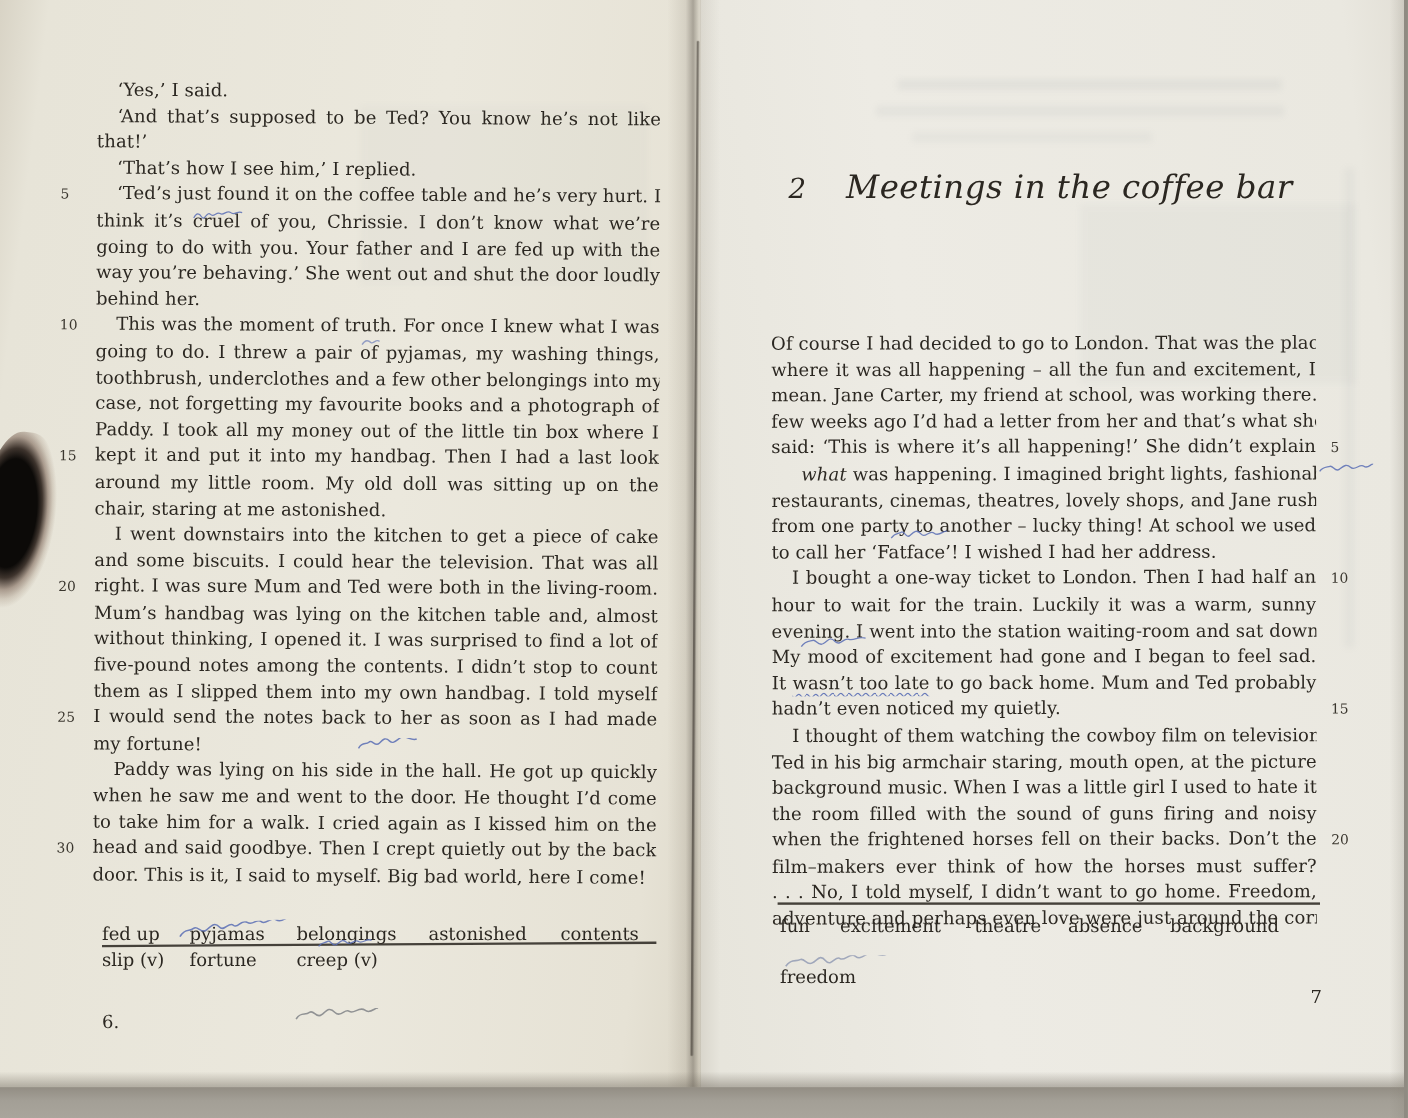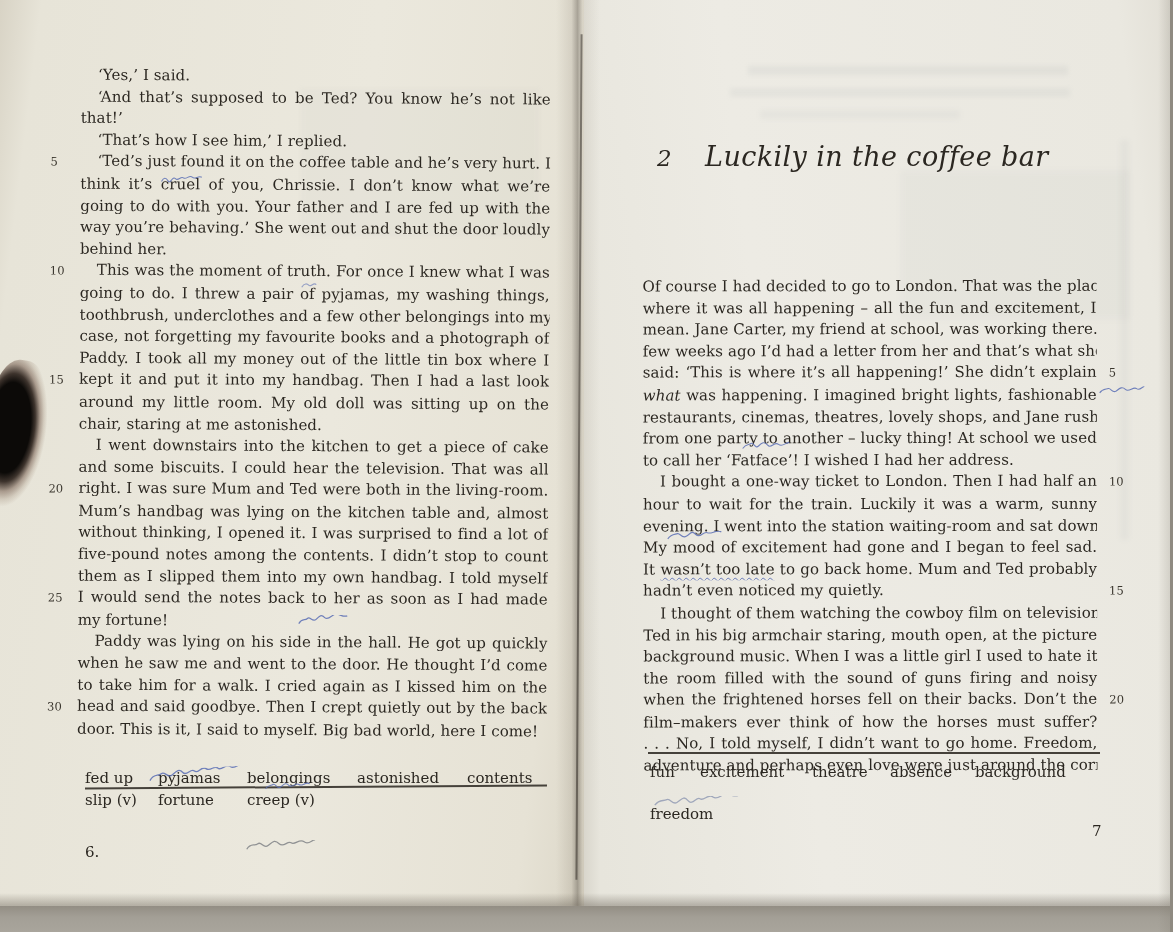--- a/index.html
+++ b/index.html
@@ -25,21 +25,21 @@
   .textcol{position:absolute;font-size:15px;line-height:21.6px;letter-spacing:.1px;}
   .tc-left{left:49px;top:66px;width:500px;transform:rotate(.35deg);}
   .tc-right{left:643px;top:276px;width:498px;transform:rotate(-.1deg);}
   .text-line{display:flex;align-items:baseline;}
   .line-num{font-size:11.5px;color:#3a362e;flex:0 0 auto;}
   .num-l{width:30px;}
   .num-r{width:32px;padding-left:12px;}
   .line-text{flex:1 1 auto;text-align:justify;text-align-last:justify;overflow:hidden;white-space:nowrap;}
   .line-text.end{text-align-last:left;}
   .line-text.ind{text-indent:17px;}
-  em{}
+  em{margin-left:25px;}
   .ink-underline{text-decoration:underline wavy rgba(91,111,181,.9);text-decoration-thickness:1px;text-underline-offset:3px;}
   
   .chapter{position:absolute;left:657px;top:141px;font-style:italic;font-size:27px;letter-spacing:.4px;color:#2b2721;display:flex;align-items:baseline;}
   .chapter .num{font-size:23px;margin-right:33px;}
   
   .rule{position:absolute;height:1.5px;background:#45413a;}
   .rule-l{left:85px;top:786px;width:462px;transform:rotate(-.35deg);}
   .rule-r{left:648px;top:752px;width:452px;}
   .vocab{position:absolute;font-size:15px;line-height:21.5px;color:#2b2721;}
   .vocab-l{left:85px;top:768px;width:470px;display:grid;grid-template-columns:73px 89px 110px 110px auto;}
@@ -207,21 +207,21 @@
         <div class="line-text">head and said goodbye. Then I crept quietly out by the back</div>
       </div>
       <div class="text-line">
         <span class="line-num num-l"></span>
         <div class="line-text end">door. This is it, I said to myself. Big bad world, here I come!</div>
       </div>
     </div>
 
   <div class="chapter">
     <span class="num">2</span>
-    <span>Luckily in the coffee bar</span>
+    <span>Meetings in the coffee bar</span>
   </div>
 
   <div class="textcol tc-right" id="right-lines">
       <div class="text-line">
         <div class="line-text">Of course I had decided to go to London. That was the place</div>
         <span class="line-num num-r"></span>
       </div>
       <div class="text-line">
         <div class="line-text">where it was all happening – all the fun and excitement, I</div>
         <span class="line-num num-r"></span>

